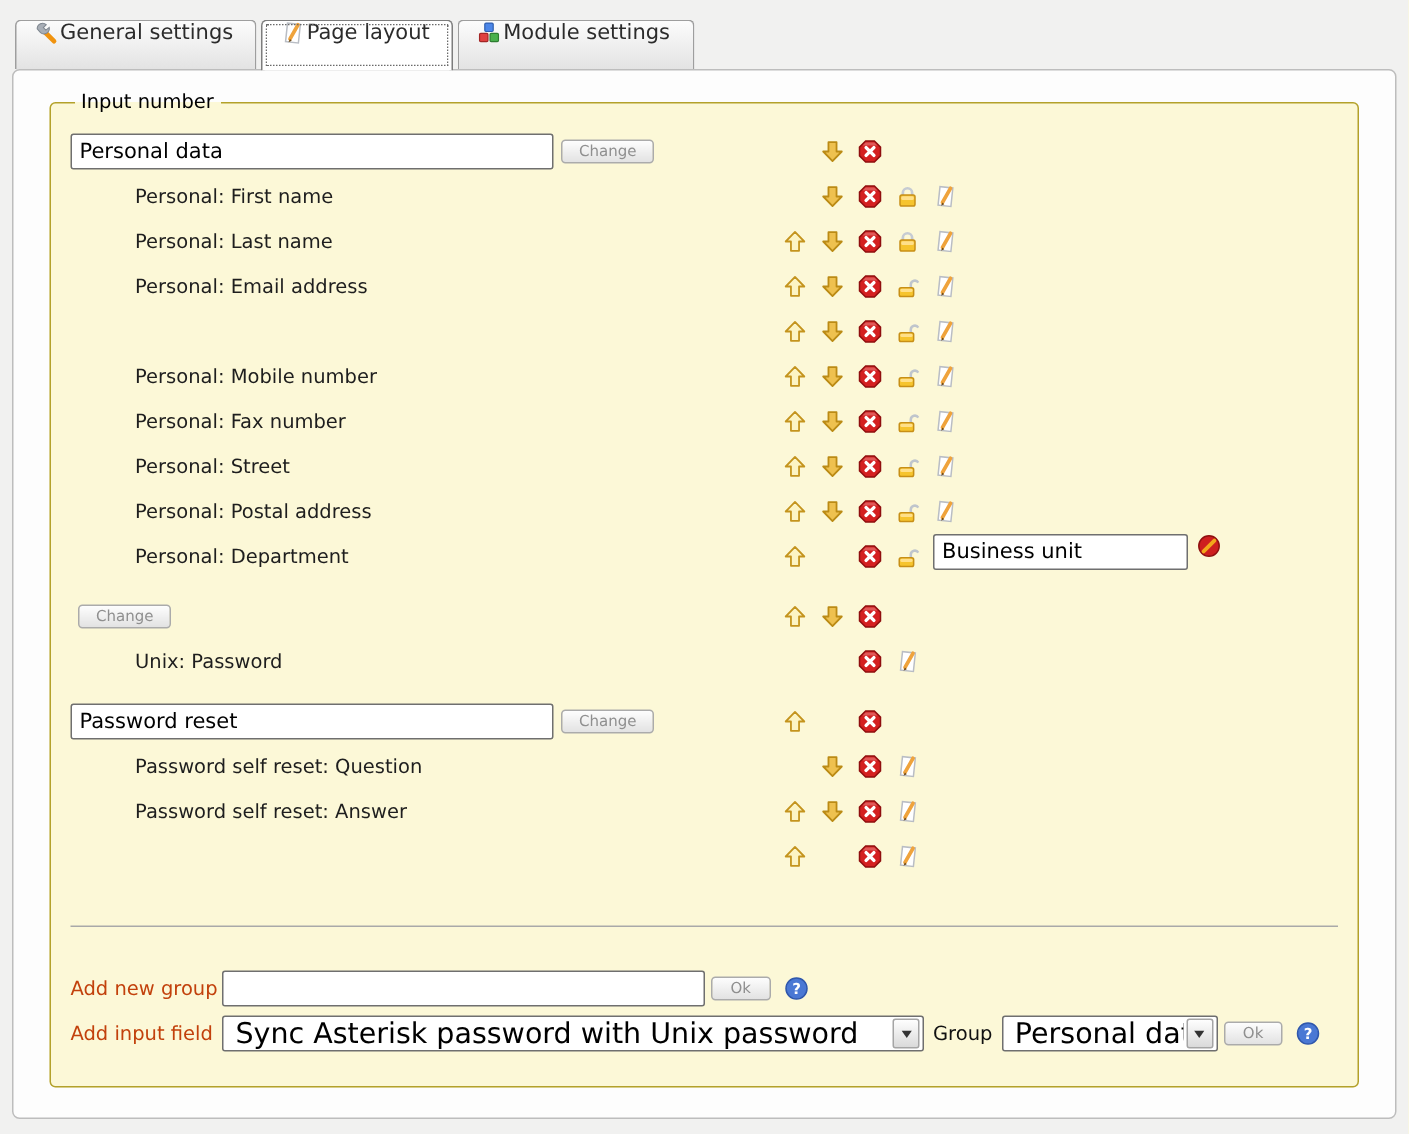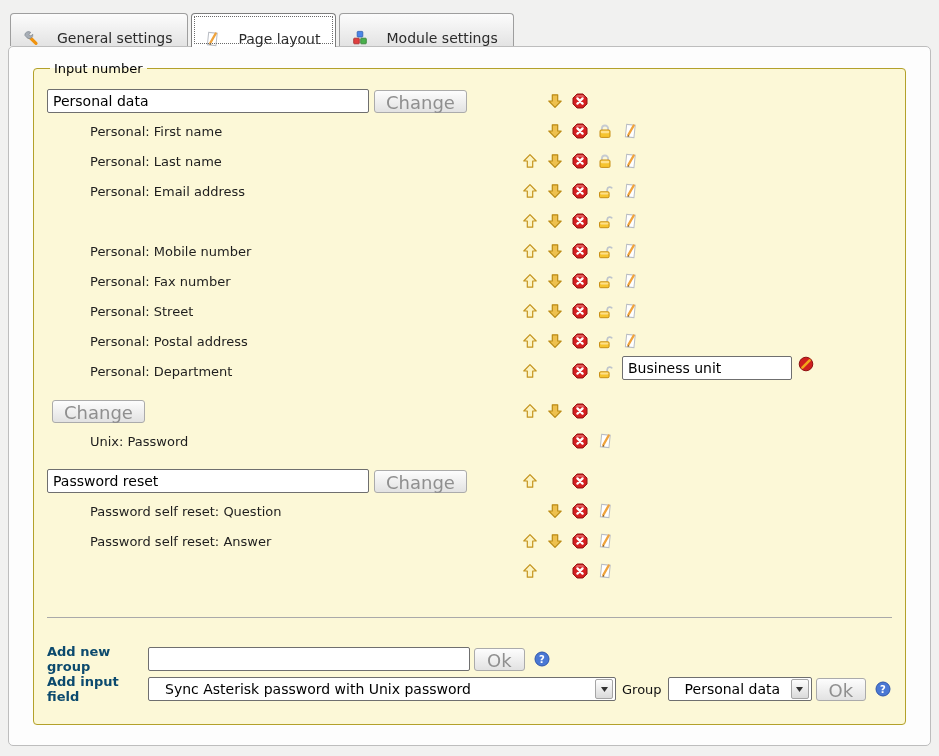--- a/index.html
+++ b/index.html
@@ -12,21 +12,21 @@
     overflow:hidden;
   }
   .screen{position:absolute;inset:0;}
 
   
   .tabbar{
     position:absolute;left:10px;top:13px;z-index:3;
     display:flex;gap:3px;align-items:flex-end;
   }
   .tab{
-    display:inline-flex;align-items:flex-end;gap:18px;
+    display:inline-flex;align-items:flex-start;gap:1px;
     height:33px;box-sizing:border-box;
     padding:0 15px 0 12px;
     background:linear-gradient(#fcfcfc,#e3e3e3);
     border:1px solid #9e9e9e;border-bottom:none;
     border-radius:4px 4px 0 0;
     font-size:14px;color:#2b2b2b;
     cursor:pointer;
   }
   .tab.active{
     background:#ffffff;
@@ -73,60 +73,60 @@
     box-sizing:border-box;height:24px;
     border:1px solid #6f6f6f;border-radius:2px;
     background:#fff;padding:1px 5px;
     font-family:"DejaVu Sans","Liberation Sans",sans-serif;
     font-size:14px;color:#000;
   }
   .group-name{width:322px;}
   .extra-input{width:170px;margin-left:0;}
 
   .btn{
-    box-sizing:border-box;height:23px;
+    box-sizing:border-box;height:16px;
     margin-left:5px;padding:1px 11px;
     background:linear-gradient(#fdfdfd,#e2e2e2);
     border:1px solid #ababab;border-radius:3px;
     font-family:"DejaVu Sans","Liberation Sans",sans-serif;
-    font-size:18px;color:#8f8f8f;
+    font-size:10px;color:#8f8f8f;
     cursor:pointer;
   }
   .btn.ok{padding:1px 12px;margin-left:4px;}
 
   .icons{
     position:absolute;left:475px;top:0;height:100%;
     display:flex;
   }
   .slot{width:25px;flex:0 0 25px;display:flex;align-items:center;}
   .icon{width:16px;height:16px;display:inline-block;cursor:pointer;}
   .icon svg{display:block;}
   .extra-icon{margin-left:6px;}
 
   .divider{
     border:none;border-top:1px solid #a9a9a9;
     margin:31px 0 26px 0;
   }
 
   
   .bottom-row{display:flex;align-items:center;height:30px;position:relative;}
-  .brow-label{font-size:13px;color:#0c4a6e;width:101px;flex:0 0 101px;font-weight:bold;}
+  .brow-label{font-size:13px;color:#c2410c;width:101px;flex:0 0 101px;}
   .addgroup-input{width:322px;}
   .help{width:16px;height:16px;margin-left:9px;display:inline-block;cursor:pointer;}
   .help svg{display:block;}
 
   
   .select{
     box-sizing:border-box;height:24px;
     display:inline-flex;align-items:center;
     border:1px solid #6f6f6f;border-radius:2px;
     background:#fff;cursor:pointer;
   }
   .sel-text{
-    flex:1;padding:0 16px;font-size:14px;color:#000;
+    flex:1;padding:0 8px;font-size:19px;color:#000;
     white-space:nowrap;overflow:hidden;
   }
   .sel-btn{
     width:16px;height:18px;margin:2px;flex:0 0 16px;
     background:linear-gradient(#fefefe,#dadada);
     border:1px solid #a5a5a5;border-radius:2px;
     display:flex;align-items:center;justify-content:center;
   }
   .sel-field{width:468px;}
   .sel-group{width:144px;margin-left:6px;}

